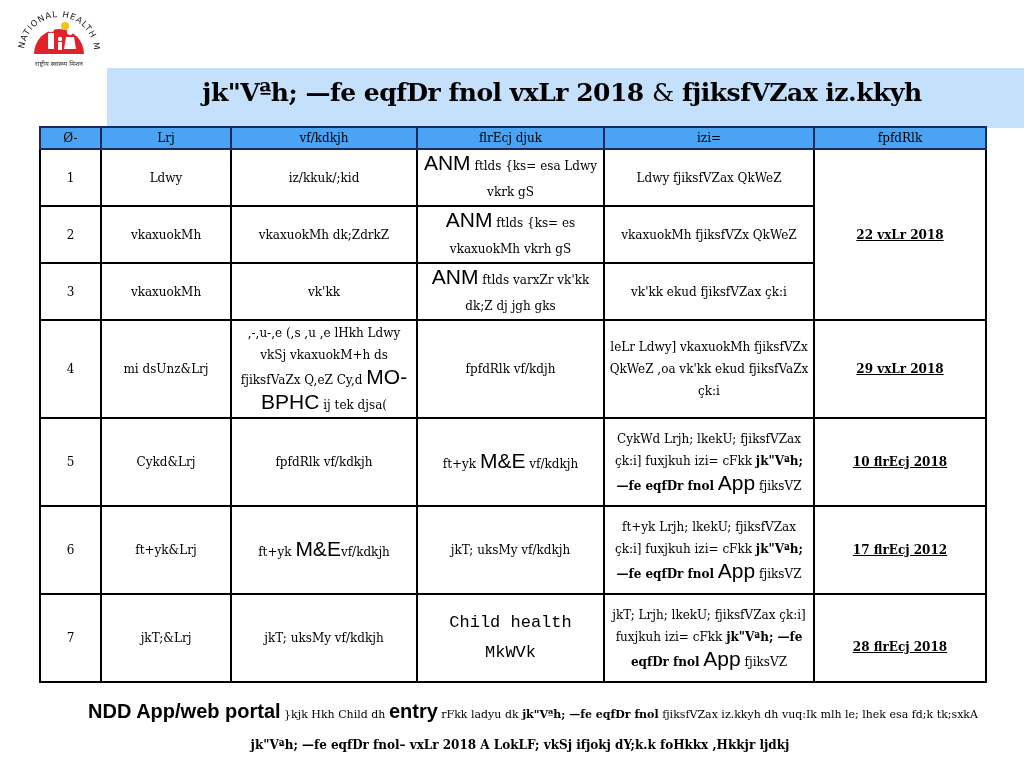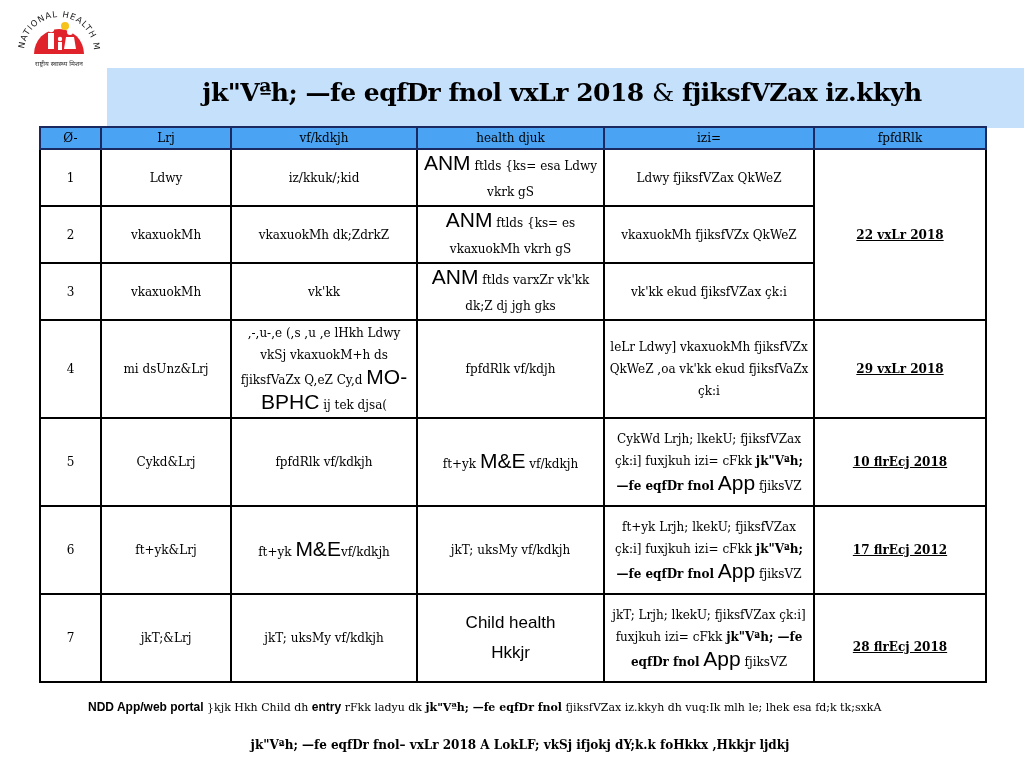--- a/index.html
+++ b/index.html
@@ -8,23 +8,23 @@
   .title-band { position:absolute; left:107px; top:68px; width:919px; height:60px; background:#c5e0fb; }
   .title { position:absolute; left:107px; top:78px; width:910px; text-align:center; font-family:"DejaVu Serif", serif; font-weight:bold; font-size:25px; letter-spacing:-0.5px; }
   .title .amp { font-weight:normal; }
   table.sched { position:absolute; left:39px; top:126px; border-collapse:collapse; table-layout:fixed; width:946px; }
   table.sched th, table.sched td { border:2px solid #000; text-align:center; vertical-align:middle; padding:0 4px; font-size:12px; line-height:22px; font-family:"DejaVu Serif", serif; }
   table.sched th { background:#4aa3f3; font-weight:normal; height:20px; line-height:18px; border-color:#1a2a60; }
   td.top { vertical-align:top; }
   .big { font-family:"Liberation Sans", sans-serif; font-size:21px; }
   .bold { font-weight:bold; }
   .hdate { font-weight:bold; font-size:12px;text-decoration:underline; }
-  .sans18 { font-family:Liberation Sans, sans-serif; font-size:17px; line-height:30px; }
+  .sans18 { font-family:Liberation Mono, monospace; font-size:17px; line-height:30px; }
   .footer1 { position:absolute; left:88px; top:700px; width:900px; font-size:11px; white-space:nowrap; }
-  .footer1 .b { font-family:"Liberation Sans", sans-serif; font-weight:bold; font-size:12px; }
+  .footer1 .b { font-family:"Liberation Sans", sans-serif; font-weight:bold; font-size:20px; }
   .footer1 .bs { font-weight:bold; }
   .footer2 { position:absolute; left:0; top:738px; width:1040px; text-align:center; font-weight:bold; font-size:12px; }
 </style>
 </head>
 <body>
 
 <div class="logo">
   <svg width="90" height="72" viewBox="0 0 90 72">
     <defs>
       <path id="arc" d="M10,48 A35,35 0 0,1 80,48"></path>
@@ -58,21 +58,21 @@
       <col style="width:186px">
       <col style="width:187px">
       <col style="width:210px">
       <col style="width:172px">
   </colgroup>
   <thead>
     <tr>
       <th>Ø-</th>
       <th>Lrj</th>
       <th>vf/kdkjh</th>
-      <th>health djuk</th>
+      <th>flrEcj djuk</th>
       <th>izi=</th>
       <th>fpfdRlk</th>
     </tr>
   </thead>
   <tbody>
 
     <tr style="height:49px">
       <td>1</td>
       <td>Ldwy</td>
       <td>iz/kkuk/;kid</td>
@@ -153,21 +153,21 @@
       </td>
       <td class="hdate">17 flrEcj  2012</td>
     </tr>
 
     <tr style="height:88px">
       <td>7</td>
       <td>jkT;&amp;Lrj</td>
       <td>jkT; uksMy vf/kdkjh</td>
       <td>
         <div class="sans18">Child health</div>
-        <div class="sans18">Hkkjr</div>
+        <div class="sans18">MkWVk</div>
       </td>
       <td class="top">
         <span>jkT; Lrjh; lkekU; fjiksfVZax çk:i] fuxjkuh izi= cFkk</span>
         <span class="bold">jk"Vªh; —fe eqfDr fnol</span>
         <span class="big">App</span>
         <span>fjiksVZ</span>
       </td>
       <td class="top hdate" style="padding-top:17px">28 flrEcj 2018</td>
     </tr>
   </tbody>

